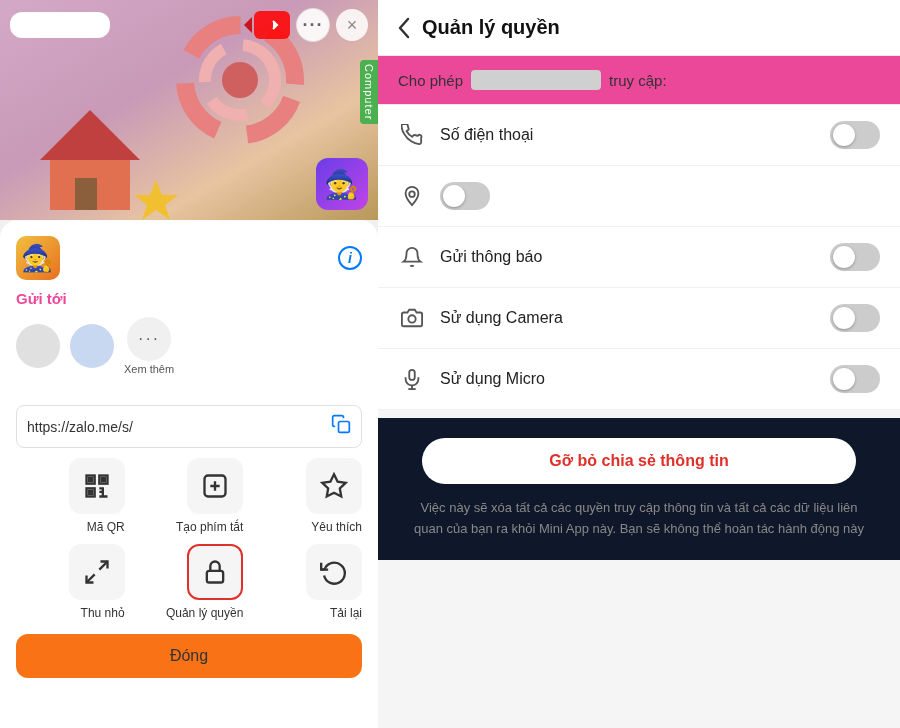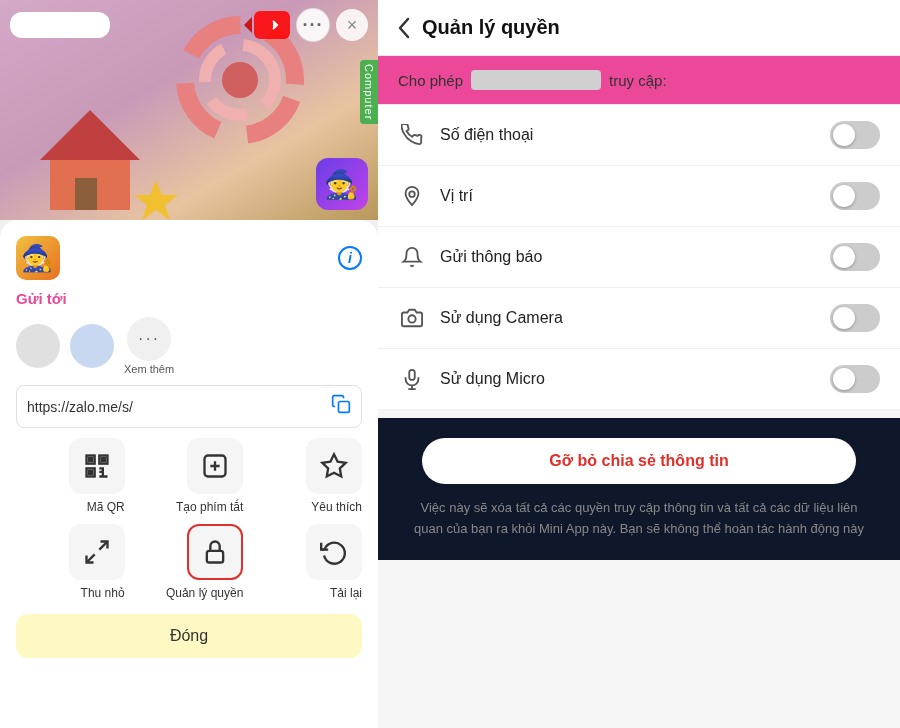--- a/index.html
+++ b/index.html
@@ -245,20 +245,21 @@
       color: #555;
     }
 
     .url-row {
       display: flex;
       align-items: center;
       border: 1px solid #e0e0e0;
       border-radius: 8px;
       padding: 8px 10px;
       gap: 8px;
+      margin-top: 20px;
     }
 
     .url-text {
       flex: 1;
       font-size: 14px;
       color: #333;
     }
 
     .copy-icon {
       color: #007aff;
@@ -295,21 +296,21 @@
       border: 2px solid #e0302a;
     }
 
     .action-label {
       font-size: 12px;
       color: #333;
       text-align: center;
     }
 
     .dong-btn {
-      background: #fef9c3;
+      background: #f97316;
       border: none;
       border-radius: 12px;
       padding: 13px;
       font-size: 16px;
       font-weight: 500;
       color: #333;
       cursor: pointer;
       width: 100%;
       text-align: center;
       margin-top: 4px;
@@ -641,21 +642,20 @@
       <div class="toggle"></div>
     </div>
 
     <div class="permission-item">
       <div class="perm-icon">
         <svg width="22" height="22" viewBox="0 0 24 24" fill="none" stroke="#555" stroke-width="2">
           <circle cx="12" cy="10" r="3"></circle>
           <path d="M12 2C8.13 2 5 5.13 5 9c0 5.25 7 13 7 13s7-7.75 7-13c0-3.87-3.13-7-7-7z"></path>
         </svg>
       </div>
-      <span class="perm-label">Vị trí</span>
       <div class="toggle"></div>
     </div>
 
     <div class="permission-item">
       <div class="perm-icon">
         <svg width="22" height="22" viewBox="0 0 24 24" fill="none" stroke="#555" stroke-width="2">
           <path d="M18 8A6 6 0 006 8c0 7-3 9-3 9h18s-3-2-3-9"></path>
           <path d="M13.73 21a2 2 0 01-3.46 0"></path>
         </svg>
       </div>

